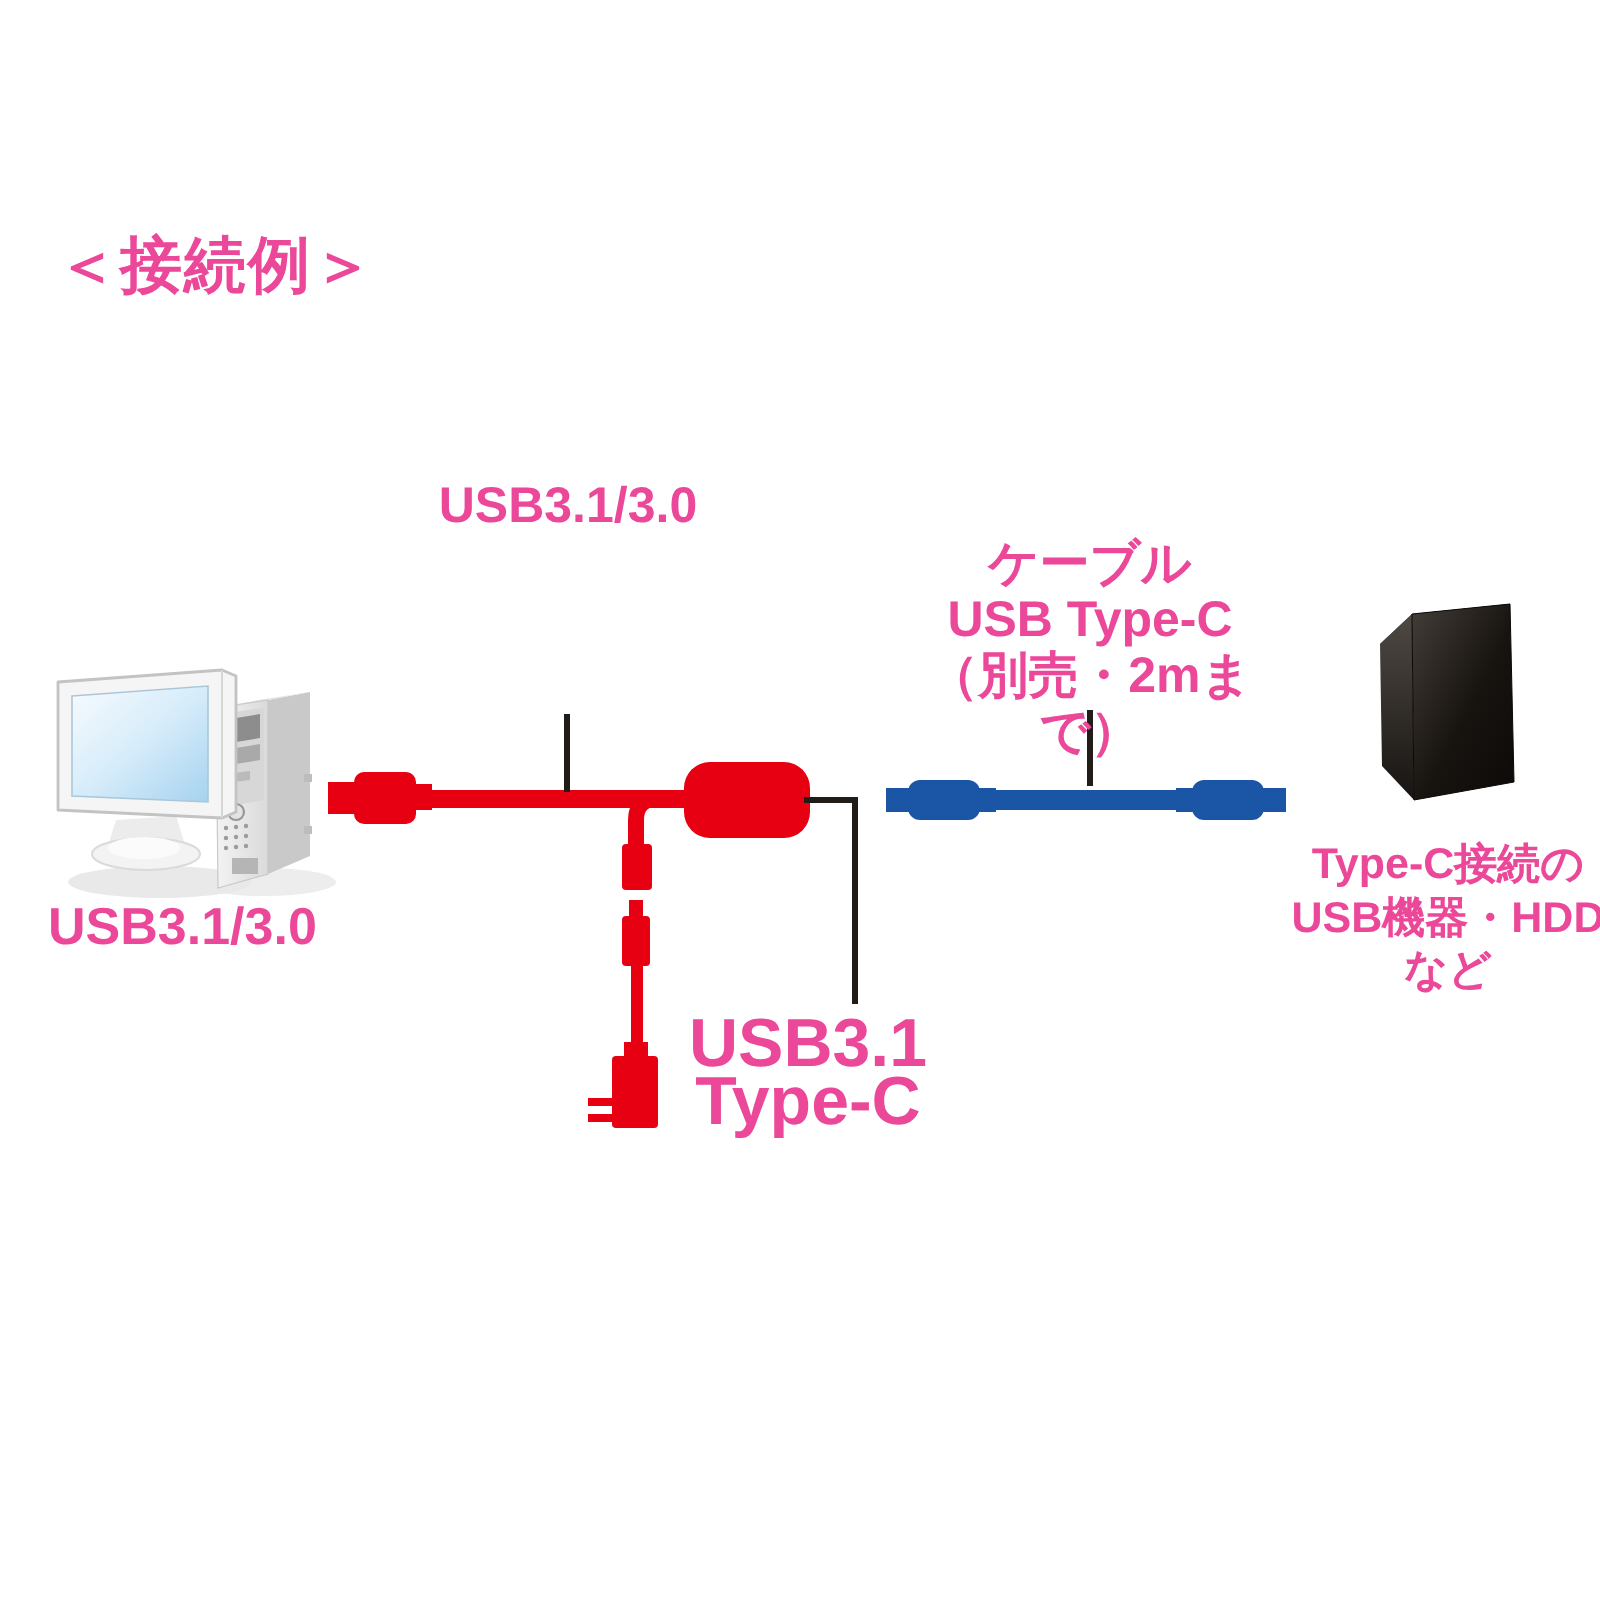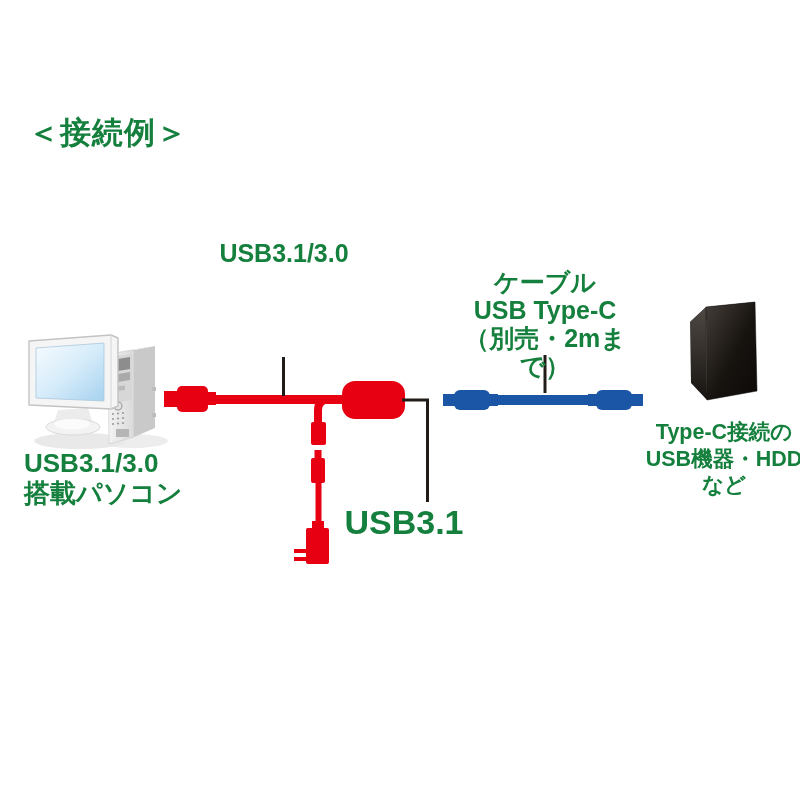--- a/index.html
+++ b/index.html
@@ -1,19 +1,19 @@
 <!DOCTYPE html>
 <html><head>
 <meta charset="utf-8">
 <style>
   html,body{margin:0;padding:0;background:#ffffff;}
   .stage{
     position:relative;width:800px;height:800px;background:#ffffff;overflow:hidden;
     font-family:"Liberation Sans","DejaVu Sans",sans-serif;
-    color:#15803d;
+    color:#ec4899;
   }
   svg{position:absolute;left:0;top:0;}
   .label{position:absolute;font-weight:700;line-height:1.12;white-space:nowrap;}
   .label.center{text-align:center;white-space:normal;}
   .title{left:28px;top:116px;font-size:31px;letter-spacing:1px;}
   .repeater-label{left:158px;top:239px;width:252px;font-size:25px;line-height:28.5px;}
   .typec-label{left:447px;top:268px;width:196px;font-size:25px;line-height:28px;}
   .pc-label{left:24px;top:448px;font-size:26px;line-height:30px;}
   .connector-label{left:344px;top:508px;width:120px;font-size:34px;line-height:29px;}
   .device-label{left:643px;top:419px;width:162px;font-size:21.5px;line-height:26.5px;}
@@ -131,25 +131,25 @@
   </div>
 
   <div class="label center typec-label">
     <div>ケーブル</div>
     <div>USB Type-C</div>
     <div>（別売・2mまで）</div>
   </div>
 
   <div class="label pc-label">
     <div>USB3.1/3.0</div>
-    <div>搭載パソコン</div>
   </div>
 
   <div class="label center connector-label">
     <div>USB3.1</div>
+    <div>Type-C</div>
   </div>
 
   <div class="label center device-label">
     <div>Type-C接続の</div>
     <div>USB機器・HDD</div>
     <div>など</div>
   </div>
 
 </div>
 

